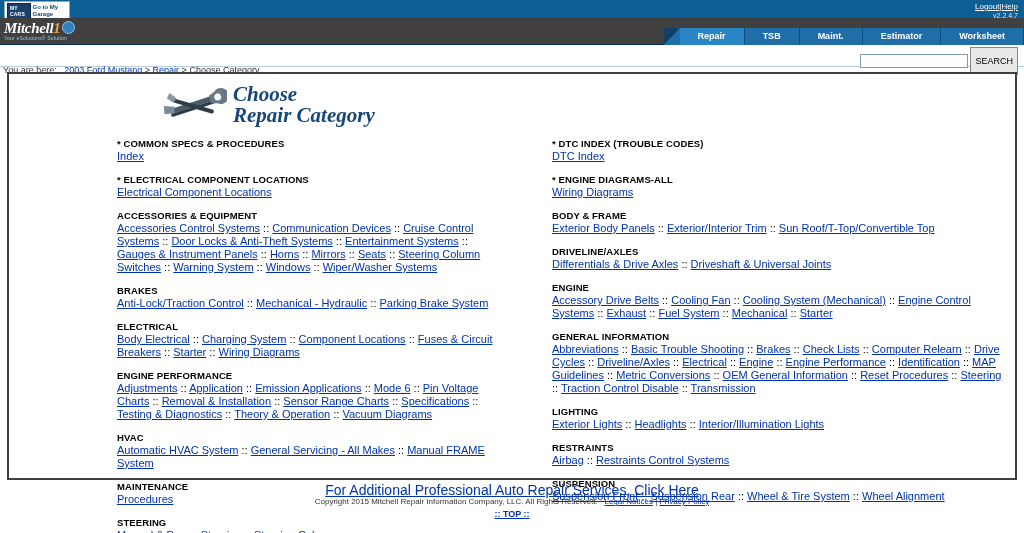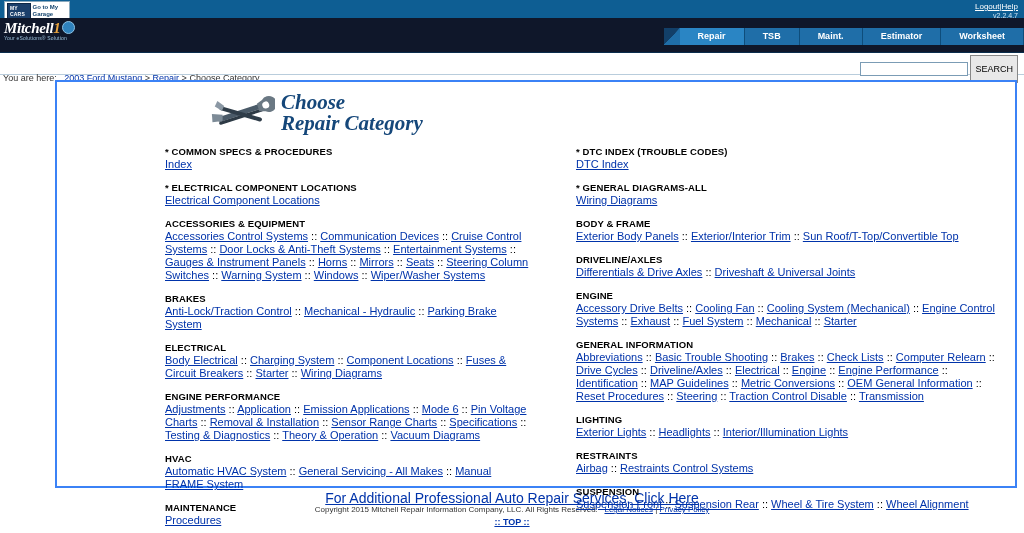--- a/index.html
+++ b/index.html
@@ -53,22 +53,22 @@
     color: #ffffff;
     font-size: 8px;
     text-align: right;
     line-height: 9px;
   }
   .top-links a { color: #ffffff; text-decoration: underline; }
   .top-version { font-size: 7px; color: #cfe3f2; }
 
   
   .header {
-    height: 35px;
-    background: #0f172a;
+    height: 27px;
+    background: #404040;
     position: relative;
     border-bottom: 1px solid #0a2d4d;
   }
   .brand {
     position: absolute;
     left: 4px; top: 2px;
     color: #ffffff;
   }
   .brand .b1 {
     font-family: "Liberation Serif", serif;
@@ -149,26 +149,25 @@
     border: 1px solid #888;
     background: #e8e8e8;
   }
 
   
   .page {
     padding: 5px 7px 0 7px;
     background: #ffffff;
   }
   .panel {
-    border: 2px solid #3b82f6;
+    border: 2px solid #404040;
     background: #ffffff;
     height: 408px;
     position: relative;
     padding: 0;
-    margin-left: 48px;
   }
   .title-area {
     padding: 10px 0 4px 150px;
     display: flex;
     align-items: center;
   }
   .wrench {
     width: 68px; height: 40px;
     position: relative;
     margin-right: 6px;
@@ -336,21 +335,21 @@
           <div class="group">
             <div class="group-title">TRANSMISSION</div>
           </div>
         </div>
       <div class="col right">
           <div class="group">
             <div class="group-title">* DTC INDEX (TROUBLE CODES)</div>
             <div class="group-links"><a href="#">DTC Index</a></div>
           </div>
           <div class="group">
-            <div class="group-title">* GENERAL DIAGRAMS-ALL</div>
+            <div class="group-title">* ENGINE DIAGRAMS-ALL</div>
             <div class="group-links"><a href="#">Wiring Diagrams</a></div>
           </div>
           <div class="group">
             <div class="group-title">BODY &amp; FRAME</div>
             <div class="group-links"><a href="#">Exterior Body Panels</a><span class="sep"> :: </span><a href="#">Exterior/Interior Trim</a><span class="sep"> :: </span><a href="#">Sun Roof/T-Top/Convertible Top</a></div>
           </div>
           <div class="group">
             <div class="group-title">DRIVELINE/AXLES</div>
             <div class="group-links"><a href="#">Differentials &amp; Drive Axles</a><span class="sep"> :: </span><a href="#">Driveshaft &amp; Universal Joints</a></div>
           </div>

